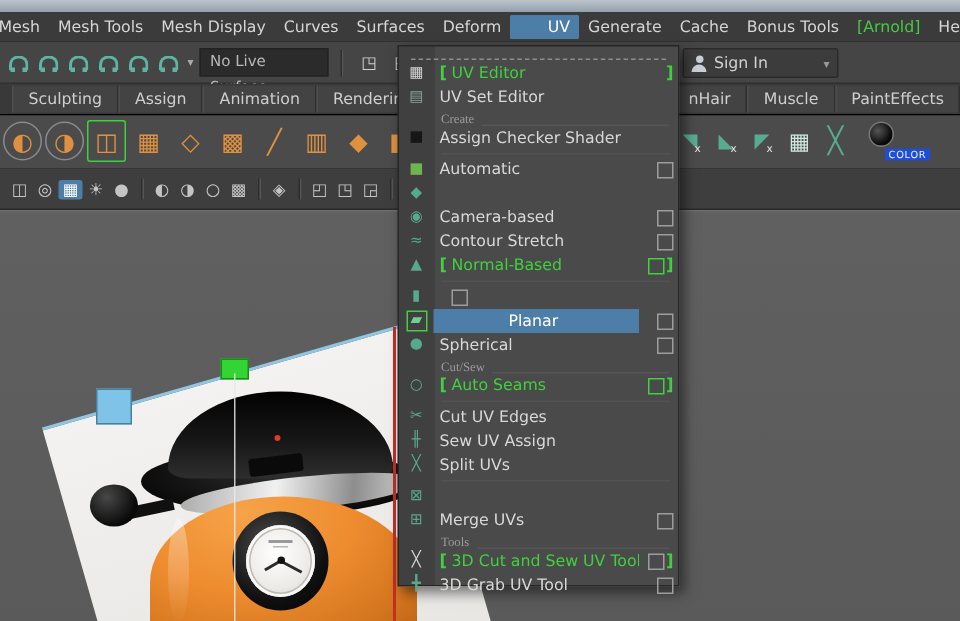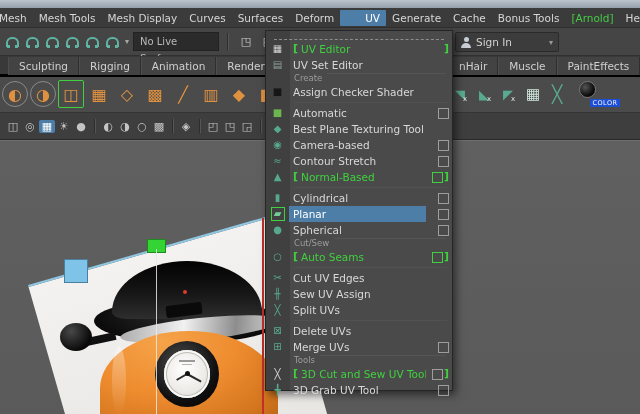--- a/index.html
+++ b/index.html
@@ -34,21 +34,21 @@
   .tbtn.hl{background:#4d7ea8;color:#fff;}
   .signin{position:absolute;left:455px;top:4px;width:104px;height:20px;background:#3c3c3c;
           border:1px solid #2a2a2a;border-radius:2px;display:flex;align-items:center;padding:0 5px;box-sizing:border-box;}
   .person{position:relative;width:10px;height:11px;margin-right:5px;display:inline-block;}
   .p-head{position:absolute;left:2.5px;top:0;width:5px;height:5px;border-radius:50%;background:#c9cfd4;}
   .p-body{position:absolute;left:0;top:6px;width:10px;height:5px;border-radius:5px 5px 0 0;background:#c9cfd4;}
   .si-label{color:#d2d2d2;font-size:10.5px;flex:1;}
   .si-caret{color:#9a9a9a;font-size:8px;}
   
   .tabs{position:absolute;left:0;top:56px;width:640px;height:21px;background:#393939;
-        border-bottom:3px solid #000000;box-sizing:border-box;}
+        border-bottom:1px solid #000000;box-sizing:border-box;}
   .tabrow{position:absolute;top:0;height:20px;display:flex;align-items:center;}
   .tab{font-size:10.5px;color:#cfcfcf;padding:0 10px;height:18px;line-height:18px;
        background:#434343;border-right:1px solid #2e2e2e;border-left:1px solid #4e4e4e;white-space:nowrap;}
   
   .shelf{position:absolute;left:0;top:77px;width:640px;height:36px;background:#4b4b4b;
          border-bottom:1px solid #343434;box-sizing:border-box;}
   .shelfrow{position:absolute;top:3px;display:flex;gap:2px;}
   .sicon{width:26px;height:28px;display:flex;align-items:center;justify-content:center;
          color:#e0913f;font-size:16px;box-sizing:border-box;}
   .sicon.circle{border:1px solid #8a8a8a;border-radius:50%;width:26px;height:26px;margin-top:1px;}
@@ -119,28 +119,28 @@
           box-shadow:3px 4px 8px rgba(0,0,0,.5);}
   .tearoff{height:6px;margin:2px 8px 1px 8px;border-bottom:1px dashed #8d8d8d;}
   .menu-item{display:flex;align-items:center;height:16px;}
   .mi-icon{width:23px;display:flex;align-items:center;justify-content:center;flex:none;}
   .gicon{width:12px;height:12px;display:flex;align-items:center;justify-content:center;
          font-size:10px;line-height:12px;}
   .gicon.selected{outline:1px solid #3fd13f;}
   .mi-body{flex:1;display:flex;align-items:center;height:16px;padding-left:4px;overflow:hidden;}
   .menu-item.hl .mi-body{background:#4d7ea8;}
   .mi-label{font-size:10.5px;color:#d8d8d8;white-space:nowrap;text-align:right;}
-  .menu-item.hl .mi-label{color:#fff;}
+  .menu-item.hl .mi-label{color:#fff;margin-left:46px;}
   .menu-item.new .mi-label{color:#3fd13f;}
   .br{color:#3fd13f;font-size:11px;font-weight:bold;line-height:14px;}
   .br.open{margin-right:3px;}
   .mi-right{width:26px;flex:none;display:flex;align-items:center;justify-content:flex-end;padding-right:3px;box-sizing:border-box;gap:1px;}
   .mi-check{width:9px;height:9px;border:1px solid #9d9d9d;background:transparent;flex:none;}
   .mi-check.green{border-color:#3fd13f;}
-  .menu-section{display:flex;align-items:flex-start;height:11px;}
+  .menu-section{display:flex;align-items:flex-end;height:11px;font-family:Liberation Serif, serif;}
   .sec-label{font-size:8.5px;color:#9c9c9c;padding-left:28px;white-space:nowrap;}
   .sec-line{flex:1;height:1px;background:#5d5d5d;margin:0 6px 0 5px;opacity:.6;}
   .menu-divider{height:5px;display:flex;align-items:center;}
   .menu-divider .line{flex:1;height:1px;background:#5d5d5d;margin:0 5px 0 28px;opacity:.45;}
 </style>
 </head>
 <body>
 
 <div class="stage">
 
@@ -184,21 +184,21 @@
           <span class="p-body"></span>
       </span>
       <span class="si-label">Sign In</span>
       <span class="si-caret">▾</span>
     </div>
   </div>
 
   <div class="tabs">
     <div class="tabrow" id="tabsL" style="left:8px">
         <span class="tab">Sculpting</span>
-        <span class="tab">Rigging</span>
+        <span class="tab">Assign</span>
         <span class="tab">Animation</span>
         <span class="tab">Rendering</span>
         <span class="tab">FX</span>
       </div>
     <div class="tabrow" id="tabsR" style="left:448px">
         <span class="tab">nHair</span>
         <span class="tab">Muscle</span>
         <span class="tab">PaintEffects</span>
       </div>
   </div>
@@ -325,23 +325,20 @@
           <span class="mi-label">Automatic</span>
         </span>
         <span class="mi-right">
           <span class="mi-check"></span>
         </span>
       </div>
       <div class="menu-item">
         <span class="mi-icon">
           <span class="gicon" style="color: rgb(87, 169, 140);">◆</span>
         </span>
-        <span class="mi-body">
-          <span class="mi-label">Best Plane Texturing Tool</span>
-        </span>
         <span class="mi-right"></span>
       </div>
       <div class="menu-item">
         <span class="mi-icon">
           <span class="gicon" style="color: rgb(87, 169, 140);">◉</span>
         </span>
         <span class="mi-body">
           <span class="mi-label">Camera-based</span>
         </span>
         <span class="mi-right">
@@ -371,23 +368,20 @@
           <span class="mi-check green"></span>
           <span class="br close">]</span>
         </span>
       </div>
       <div class="menu-divider">
         <span class="line"></span>
       </div>
       <div class="menu-item">
         <span class="mi-icon">
           <span class="gicon" style="color: rgb(87, 169, 140);">▮</span>
-        </span>
-        <span class="mi-body">
-          <span class="mi-label">Cylindrical</span>
         </span>
         <span class="mi-right">
           <span class="mi-check"></span>
         </span>
       </div>
       <div class="menu-item hl">
         <span class="mi-icon">
           <span class="gicon selected" style="color: rgb(111, 207, 151);">▰</span>
         </span>
         <span class="mi-body">
@@ -455,23 +449,20 @@
         </span>
         <span class="mi-right"></span>
       </div>
       <div class="menu-divider">
         <span class="line"></span>
       </div>
       <div class="menu-item">
         <span class="mi-icon">
           <span class="gicon" style="color: rgb(87, 169, 140);">⊠</span>
         </span>
-        <span class="mi-body">
-          <span class="mi-label">Delete UVs</span>
-        </span>
         <span class="mi-right"></span>
       </div>
       <div class="menu-item">
         <span class="mi-icon">
           <span class="gicon" style="color: rgb(87, 169, 140);">⊞</span>
         </span>
         <span class="mi-body">
           <span class="mi-label">Merge UVs</span>
         </span>
         <span class="mi-right">

